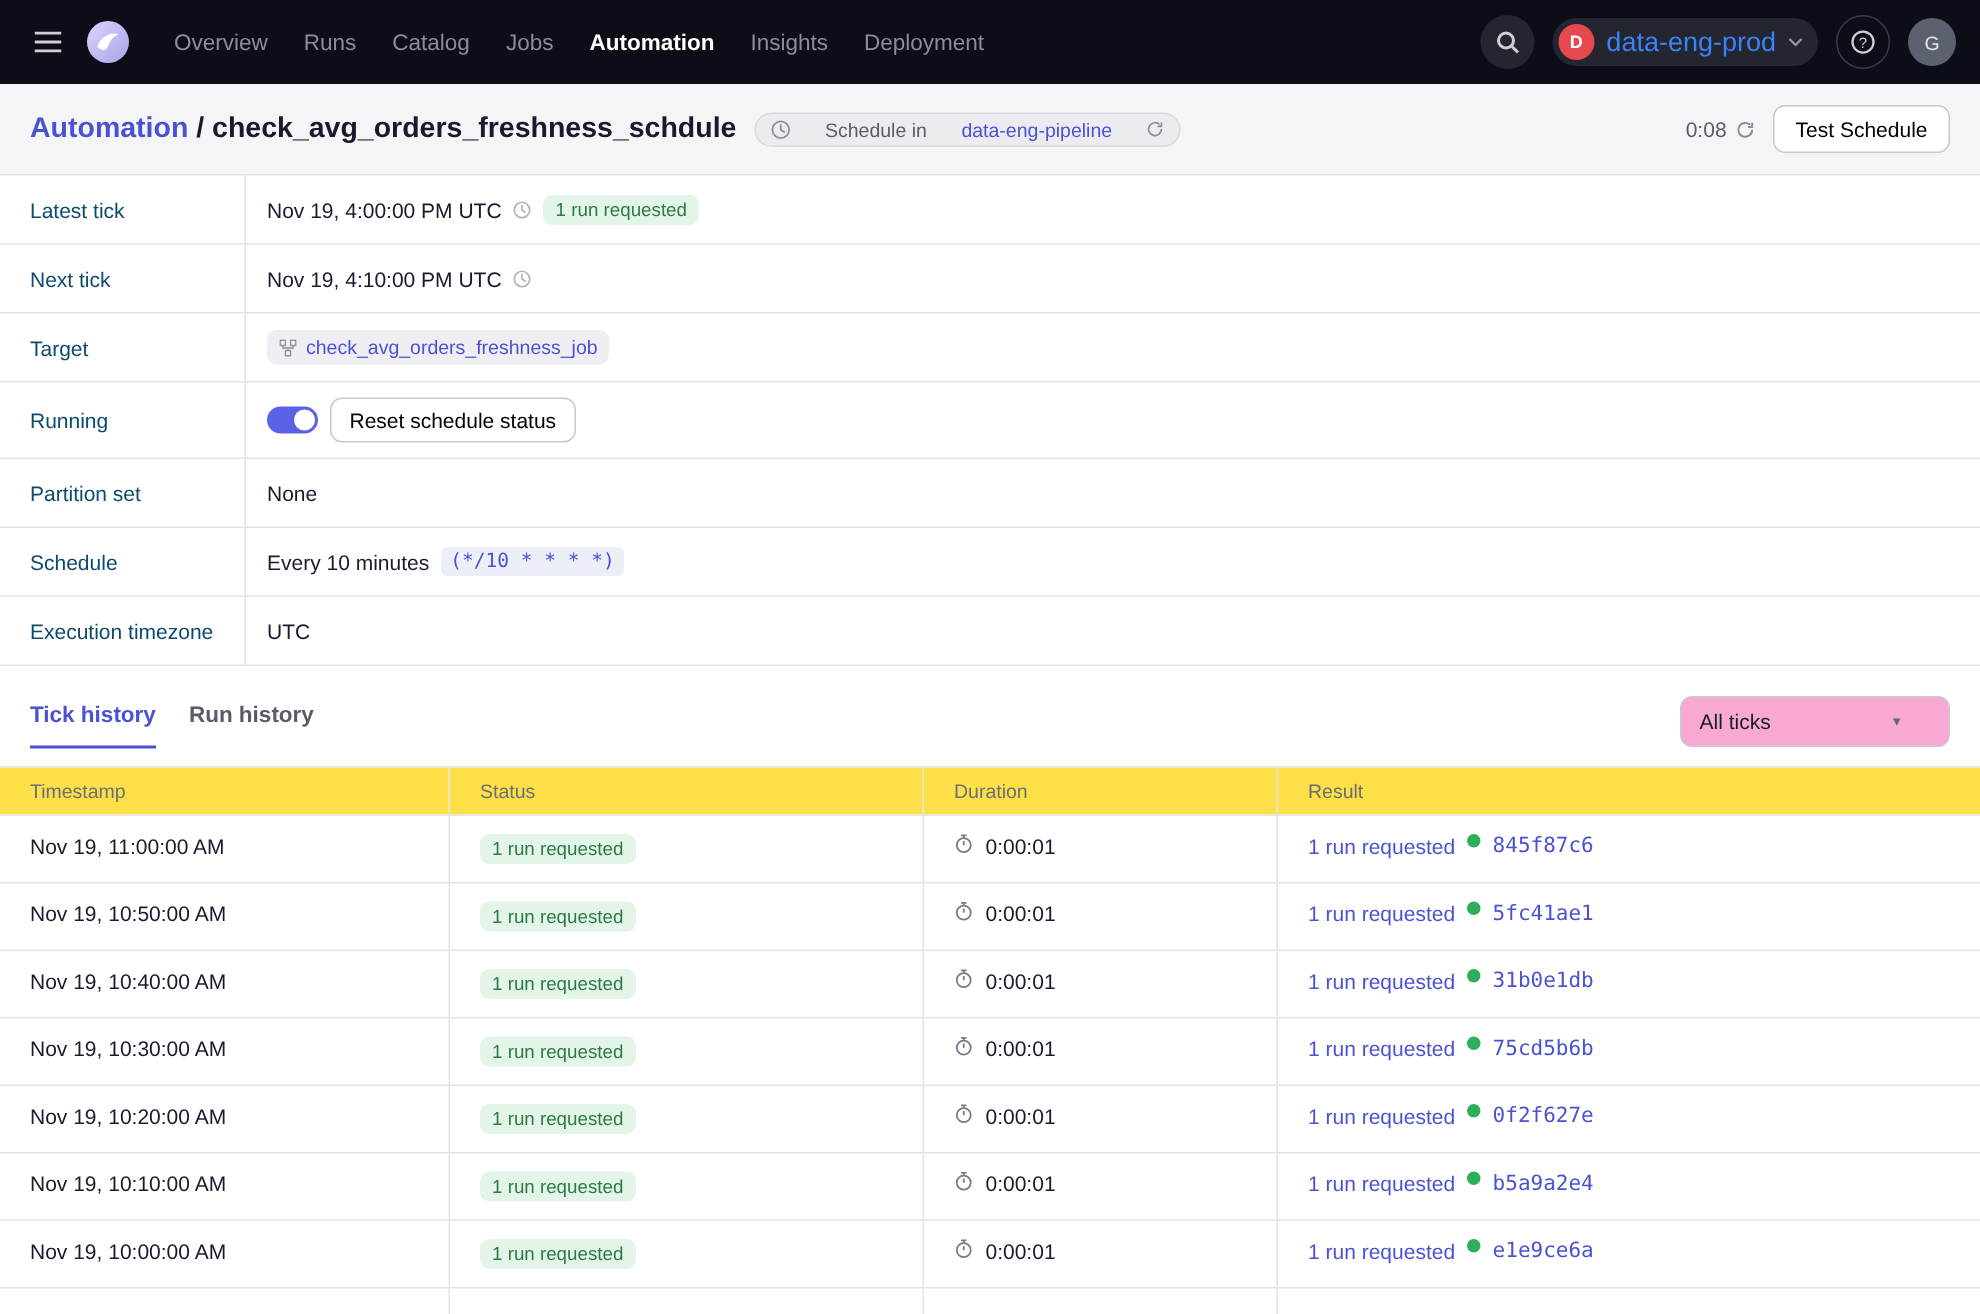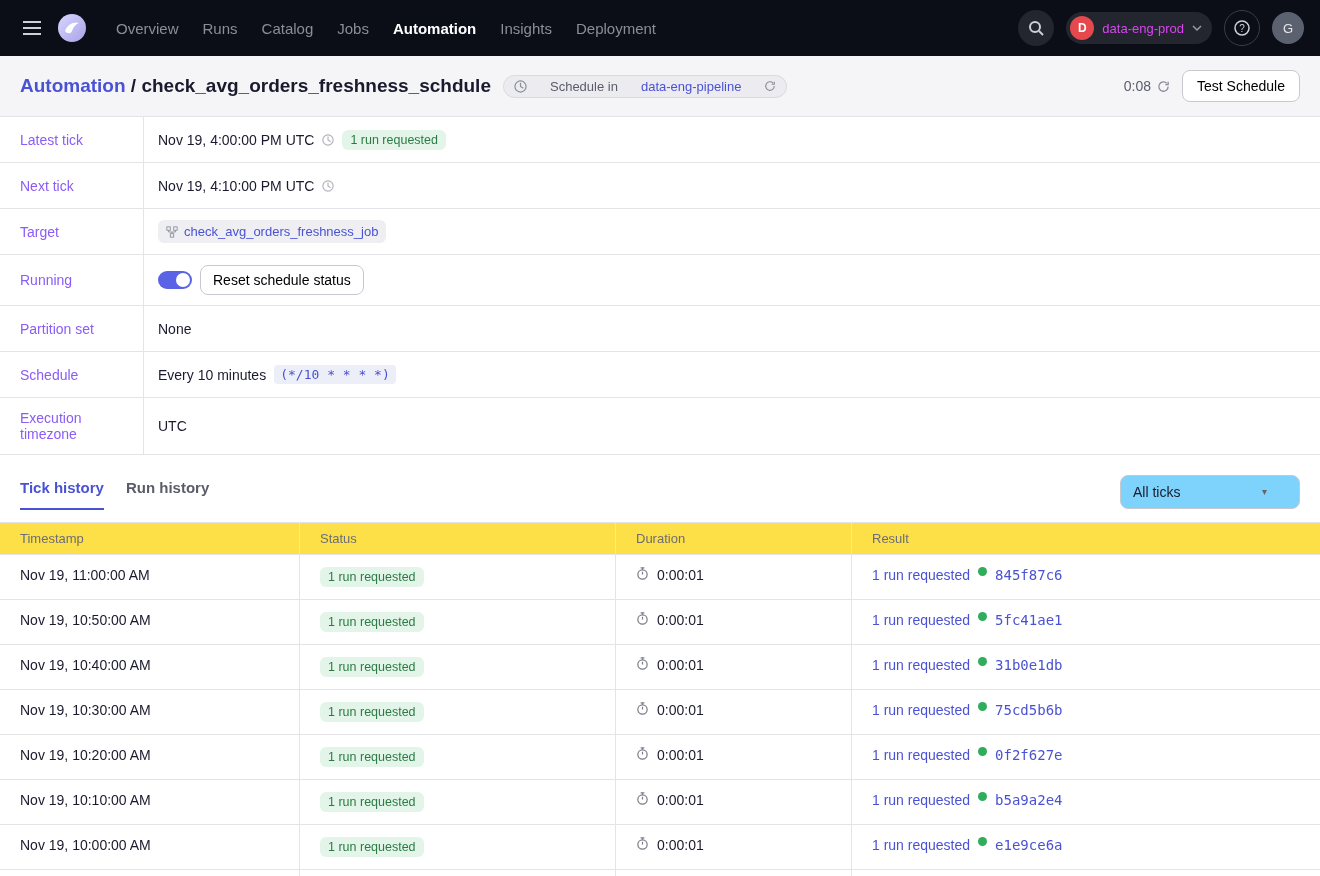--- a/index.html
+++ b/index.html
@@ -51,21 +51,21 @@
     padding: 4px 10px 4px 4px;
     margin-left: 8px;
     gap: 8px;
     cursor:pointer;
   }
   .deployment-pill .letter {
     width: 24px; height:24px; border-radius:50%;
     background:#e5484d; color:#fff; font-size:12px; font-weight:700;
     display:flex; align-items:center; justify-content:center;
   }
-  .deployment-pill .name { color:#d946ef; font-size:13px; }
+  .deployment-pill .name { color:#3b82f6; font-size:18px; }
   .avatar {
     width:32px; height:32px; border-radius:50%;
     background:#5c6170; color:#e8e8ea;
     display:flex; align-items:center; justify-content:center;
     font-size:13px; margin-left:8px; cursor:pointer;
   }
   
   .page {
     height: 820px;
     overflow-y: scroll;
@@ -103,24 +103,24 @@
     cursor:pointer;
   }
   
   .detail-row {
     display:flex;
     border-bottom:1px solid #e4e4e8;
     min-height: 46px;
     align-items: center;
   }
   .detail-label {
-    width: 144px;
+    width: 164px;
     padding: 12px 20px;
     font-size:14px;
-    color:#8b5cf6;
+    color:#0c4a6e;
     border-right:1px solid #e4e4e8;
     align-self: stretch;
     display:flex; align-items:center;
   }
   .detail-value {
     padding: 10px 14px;
     display:flex; align-items:center; gap:8px;
     font-size:14px;
   }
   .green-pill {
@@ -172,21 +172,21 @@
     color:#5a5c6a;
     cursor:pointer;
     border-bottom:2px solid transparent;
   }
   .tab.active { color:#4a52d4; border-bottom-color:#4a52d4; }
   .tab-spacer { flex:1; }
   .filter-select {
     border:1px solid #c8c9d0; border-radius:8px;
     padding:8px 32px 8px 12px;
     font-size:14px;
-    background:#7dd3fc;
+    background:#f9a8d4;
     min-width: 180px;
     position:relative;
     cursor:pointer;
     display:flex; align-items:center; justify-content:space-between;
   }
   .filter-select .caret { font-size:10px; color:#666; }
   
   .tick-table { margin-top: 12px; }
   .tick-header, .tick-row {
     display:grid;

